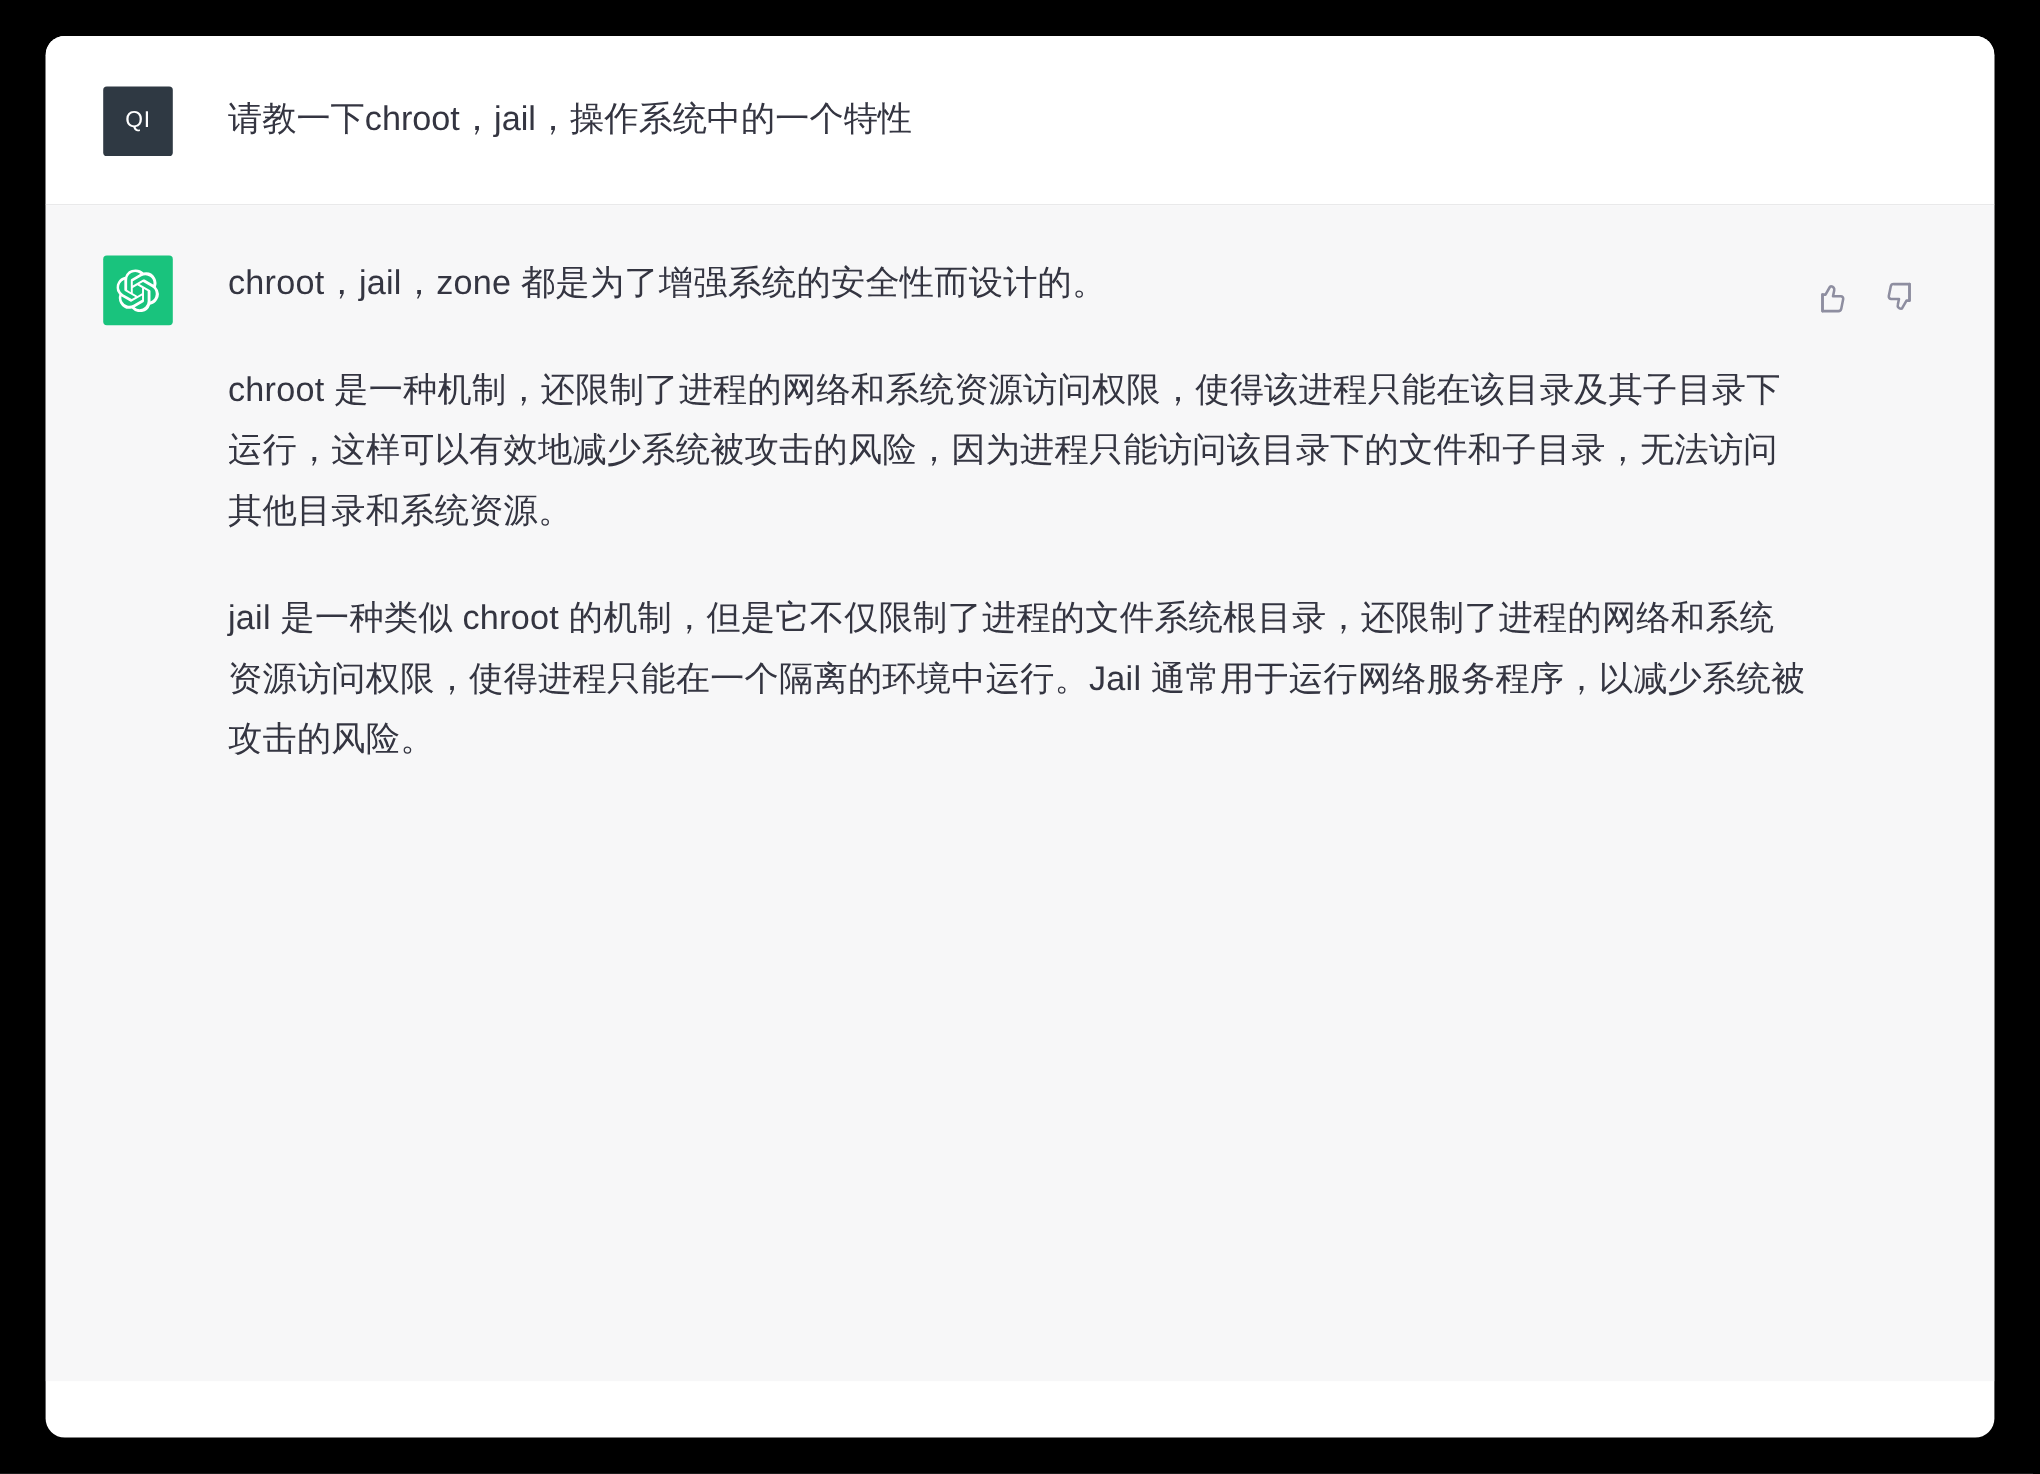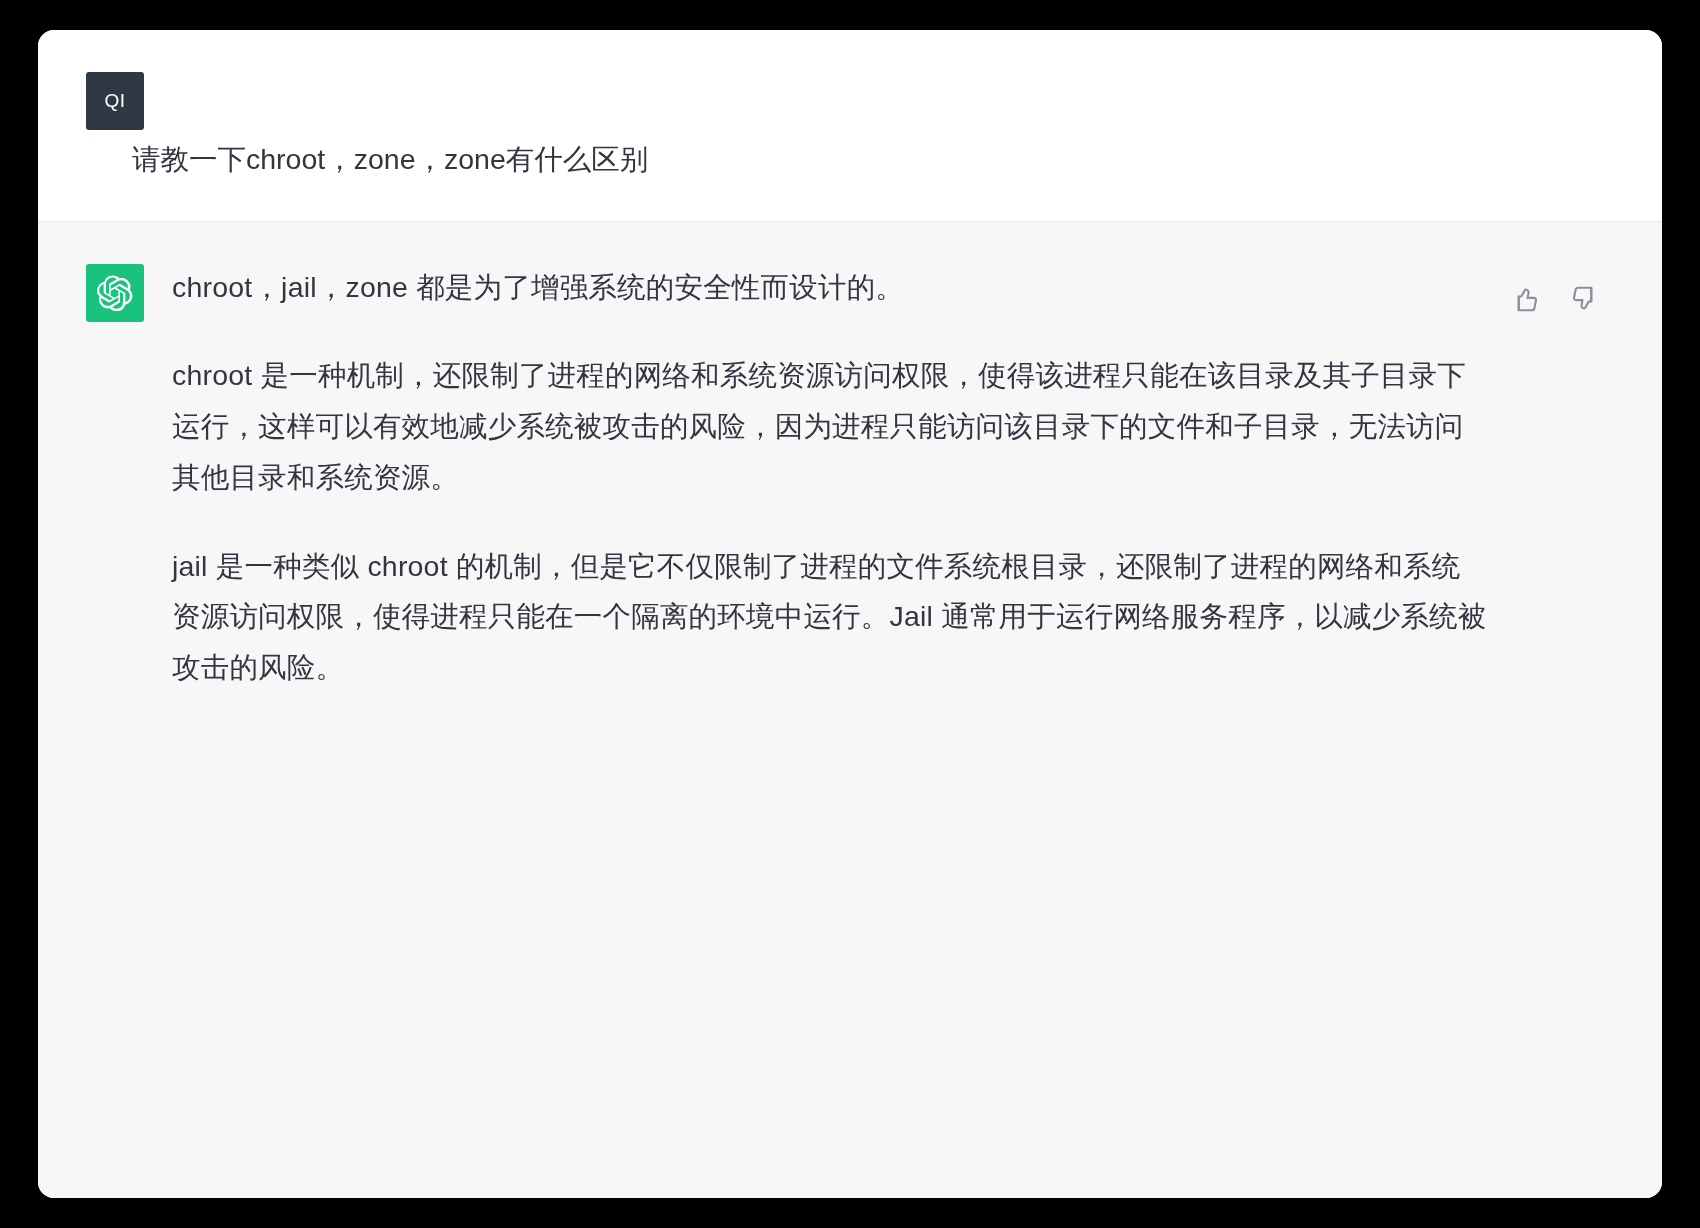--- a/index.html
+++ b/index.html
@@ -33,21 +33,20 @@
   .msg {
     display: flex;
     align-items: flex-start;
     box-sizing: border-box;
     padding: 40px 46px 40px 48px;
   }
   .msg-user {
     background: #ffffff;
     border-bottom: 1px solid #e9e9ea;
     min-height: 140px;
-    flex-direction: column;
   }
   .msg-assistant {
     background: #f7f7f8;
     min-height: 980px;
     position: relative;
   }
 
   .avatar {
     flex: 0 0 auto;
     width: 58px;
@@ -65,21 +64,21 @@
     letter-spacing: 0.5px;
     font-family: "Liberation Sans", sans-serif;
   }
   .avatar-assistant {
     background: #19c37d;
     color: #ffffff;
   }
   .avatar-assistant svg { display: block; }
 
   .content {
-    margin-left: 28px;
+    margin-left: 46px;
     max-width: 1316px;
     color: #343541;
     font-size: 28.5px;
     line-height: 1.78;
     letter-spacing: 0.2px;
     font-family: "Liberation Sans", "DejaVu Sans", sans-serif;
   }
   .content p {
     margin: 0 0 38px 0;
   }
@@ -117,21 +116,21 @@
 </head>
 <body>
 
 <div id="screen">
   <div class="card">
 
     <div class="msg msg-user">
       <div class="avatar avatar-user">
         <span>QI</span>
       </div>
-      <div class="user-text">请教一下chroot，zone，zone有什么区别</div>
+      <div class="user-text">请教一下chroot，jail，操作系统中的一个特性</div>
     </div>
 
     <div class="msg msg-assistant">
       <div class="avatar avatar-assistant">
         <span>
           <svg width="36" height="36" viewBox="0 0 41 41" fill="#ffffff" aria-hidden="true">
             <path d="M37.53 16.81a10.1 10.1 0 0 0-.87-8.3 10.22 10.22 0 0 0-11-4.9A10.1 10.1 0 0 0 18.04.58a10.22 10.22 0 0 0-9.74 7.07 10.1 10.1 0 0 0-6.75 4.9 10.22 10.22 0 0 0 1.26 11.98 10.1 10.1 0 0 0 .87 8.3 10.22 10.22 0 0 0 11 4.9 10.1 10.1 0 0 0 7.61 3.4 10.22 10.22 0 0 0 9.75-7.08 10.1 10.1 0 0 0 6.75-4.9 10.22 10.22 0 0 0-1.26-11.98zM22.05 38.3a7.58 7.58 0 0 1-4.87-1.76l.24-.14 8.09-4.67a1.32 1.32 0 0 0 .66-1.14v-11.4l3.42 1.97a.12.12 0 0 1 .07.1v9.45a7.6 7.6 0 0 1-7.6 7.59zM5.71 31.32a7.57 7.57 0 0 1-.9-5.1l.24.15 8.1 4.67a1.32 1.32 0 0 0 1.32 0l9.88-5.7v3.95a.13.13 0 0 1-.05.1l-8.19 4.72a7.6 7.6 0 0 1-10.4-2.79zM3.58 13.688a7.57 7.57 0 0 1 3.96-3.33v9.61a1.32 1.32 0 0 0 .65 1.14l9.85 5.68-3.42 1.98a.12.12 0 0 1-.12.01l-8.18-4.72a7.6 7.6 0 0 1-2.74-10.37zm28.1 6.54-9.87-5.73 3.42-1.97a.12.12 0 0 1 .12-.01l8.18 4.72a7.59 7.59 0 0 1-1.17 13.69v-9.61a1.32 1.32 0 0 0-.67-1.1zm3.4-5.12-.24-.15-8.08-4.7a1.32 1.32 0 0 0-1.33 0l-9.88 5.7v-3.95a.12.12 0 0 1 .05-.1l8.18-4.72a7.6 7.6 0 0 1 11.3 7.87zm-21.4 7.04-3.42-1.97a.12.12 0 0 1-.07-.1v-9.44a7.6 7.6 0 0 1 12.45-5.83l-.24.14-8.09 4.67a1.32 1.32 0 0 0-.66 1.14zm1.86-4 4.4-2.54 4.4 2.54v5.08l-4.4 2.54-4.4-2.54z"></path>
           </svg>
         </span>
       </div>

